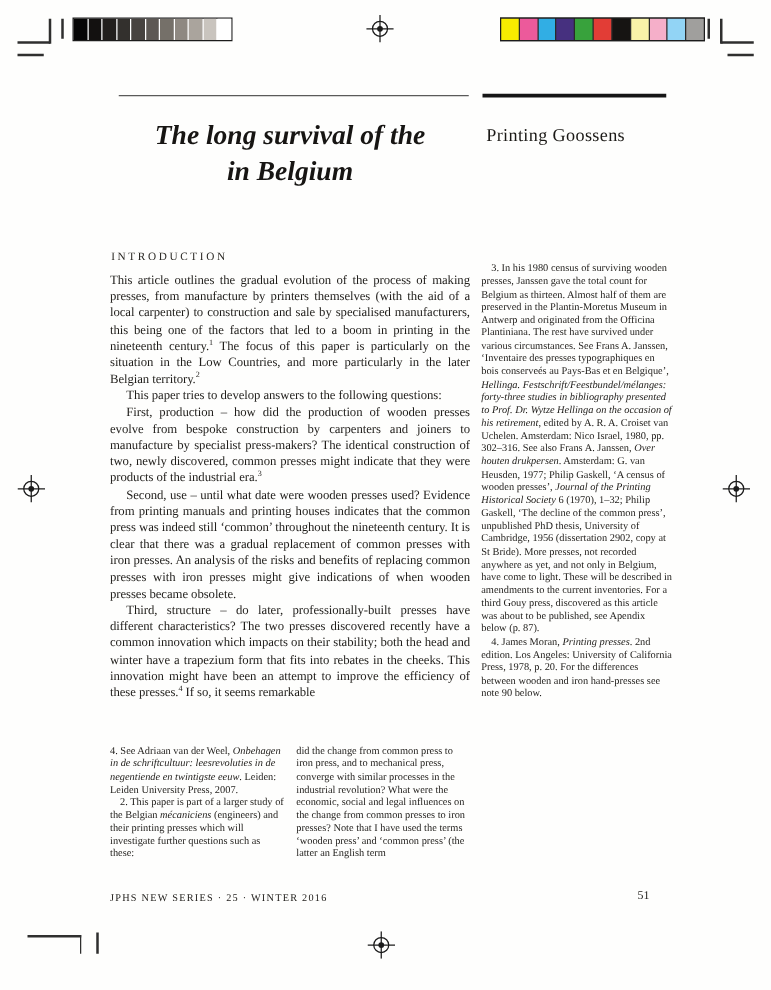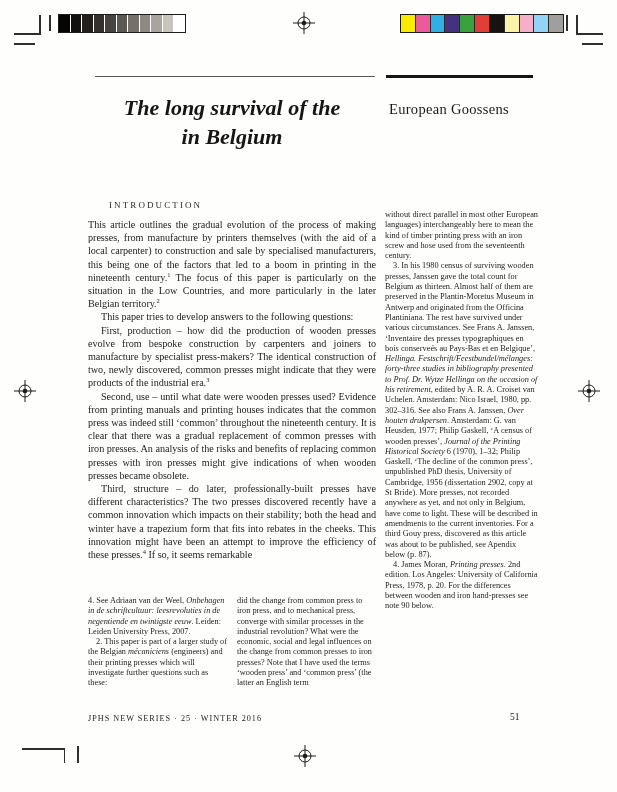--- a/index.html
+++ b/index.html
@@ -19,21 +19,21 @@
   .regmark{position:absolute;width:22px;height:22px;}
   .regmark svg{display:block;}
   
   .rule-main{position:absolute;left:95px;top:76px;width:280px;height:1px;background:#5a5a5a;}
   .rule-notes{position:absolute;left:386px;top:75px;width:147px;height:2.5px;background:#161616;}
   
   .title{position:absolute;left:86px;top:94px;width:292px;margin:0;
     text-align:center;font-style:italic;font-weight:700;font-size:22px;line-height:28.5px;color:#171513;}
   .title div{white-space:nowrap;}
   .author{position:absolute;left:389px;top:101px;font-size:14.5px;letter-spacing:.3px;color:#1b1916;}
-  .kicker{position:absolute;left:89px;top:200px;font-size:9px;letter-spacing:2.1px;color:#2b2925;margin-left:20px;}
+  .kicker{position:absolute;left:89px;top:200px;font-size:9px;letter-spacing:2.1px;color:#2b2925;}
   
   .main-col{position:absolute;left:88px;top:218px;width:288px;
     font-size:10.2px;line-height:13.2px;text-align:justify;letter-spacing:-0.05px;}
   .main-col p{margin:0;}
   .main-col p.indent{text-indent:13px;}
   sup{font-size:6.5px;line-height:0;vertical-align:super;}
   .it{font-style:italic;}
   
   .notes{font-size:8.3px;line-height:10.3px;text-align:left;letter-spacing:0;}
   .notes p{margin:0;}
@@ -124,42 +124,41 @@
     </svg>
   </div>
 
   <div class="rule-main"></div>
   <div class="rule-notes"></div>
 
   <h1 class="title">
     <div>The long survival of the</div>
     <div>in Belgium</div>
   </h1>
-  <div class="author">European Goossens</div>
+  <div class="author">Printing Goossens</div>
 
   <div class="kicker">INTRODUCTION</div>
 
   <div class="main-col">
     <p><span>This article outlines the gradual evolution of the process of making presses, from manufacture by printers themselves (with the aid of a local carpenter) to construction and sale by specialised manufacturers, this being one of the factors that led to a boom in printing in the nineteenth century.</span><sup>1</sup><span> The focus of this paper is particularly on the situation in the Low Countries, and more particularly in the later Belgian territory.</span><sup>2</sup></p>
     <p class="indent">This paper tries to develop answers to the following questions:</p>
     <p class="indent"><span>First, production – how did the production of wooden presses evolve from bespoke construction by carpenters and joiners to manufacture by specialist press-makers? The identical construction of two, newly discovered, common presses might indicate that they were products of the industrial era.</span><sup>3</sup></p>
     <p class="indent">Second, use – until what date were wooden presses used? Evidence from printing manuals and printing houses indicates that the common press was indeed still ‘common’ throughout the nineteenth century. It is clear that there was a gradual replacement of common presses with iron presses. An analysis of the risks and benefits of replacing common presses with iron presses might give indications of when wooden presses became obsolete.</p>
     <p class="indent"><span>Third, structure – do later, professionally-built presses have different characteristics? The two presses discovered recently have a common innovation which impacts on their stability; both the head and winter have a trapezium form that fits into rebates in the cheeks. This innovation might have been an attempt to improve the efficiency of these presses.</span><sup>4</sup><span> If so, it seems remarkable</span></p>
   </div>
 
   <div class="notes fn-a">
     <p><span>4. See Adriaan van der Weel, </span><span class="it">Onbehagen in de schriftcultuur: leesrevoluties in de negentiende en twintigste eeuw</span><span>. Leiden: Leiden University Press, 2007.</span></p>
     <p class="indent"><span>2. This paper is part of a larger study of the Belgian </span><span class="it">mécaniciens</span><span> (engineers) and their printing presses which will investigate further questions such as these:</span></p>
   </div>
   <div class="notes fn-b">
     <p>did the change from common press to iron press, and to mechanical press, converge with similar processes in the industrial revolution? What were the economic, social and legal influences on the change from common presses to iron presses? Note that I have used the terms ‘wooden press’ and ‘common press’ (the latter an English term</p>
   </div>
 
   <div class="notes margin-col">
-    <p>without direct parallel in most other European languages) interchangeably here to mean the kind of timber printing press with an iron screw and hose used from the seventeenth century.</p>
     <p class="indent"><span>3. In his 1980 census of surviving wooden presses, Janssen gave the total count for Belgium as thirteen. Almost half of them are preserved in the Plantin-Moretus Museum in Antwerp and originated from the Officina Plantiniana. The rest have survived under various circumstances. See Frans A. Janssen, ‘Inventaire des presses typographiques en bois conserveés au Pays-Bas et en Belgique’, </span><span class="it">Hellinga. Festschrift/Feestbundel/mélanges: forty-three studies in bibliography presented to Prof. Dr. Wytze Hellinga on the occasion of his retirement</span><span>, edited by A. R. A. Croiset van Uchelen. Amsterdam: Nico Israel, 1980, pp. 302–316. See also Frans A. Janssen, </span><span class="it">Over houten drukpersen</span><span>. Amsterdam: G. van Heusden, 1977; Philip Gaskell, ‘A census of wooden presses’, </span><span class="it">Journal of the Printing Historical Society</span><span> 6 (1970), 1–32; Philip Gaskell, ‘The decline of the common press’, unpublished PhD thesis, University of Cambridge, 1956 (dissertation 2902, copy at St Bride). More presses, not recorded anywhere as yet, and not only in Belgium, have come to light. These will be described in amendments to the current inventories. For a third Gouy press, discovered as this article was about to be published, see Apendix below (p. 87).</span></p>
     <p class="indent"><span>4. James Moran, </span><span class="it">Printing presses</span><span>. 2nd edition. Los Angeles: University of California Press, 1978, p. 20. For the differences between wooden and iron hand-presses see note 90 below.</span></p>
   </div>
 
   <div class="footer-line">JPHS NEW SERIES · 25 · WINTER 2016</div>
   <div class="page-num">51</div>
 
 </div>
 
 </body></html>

